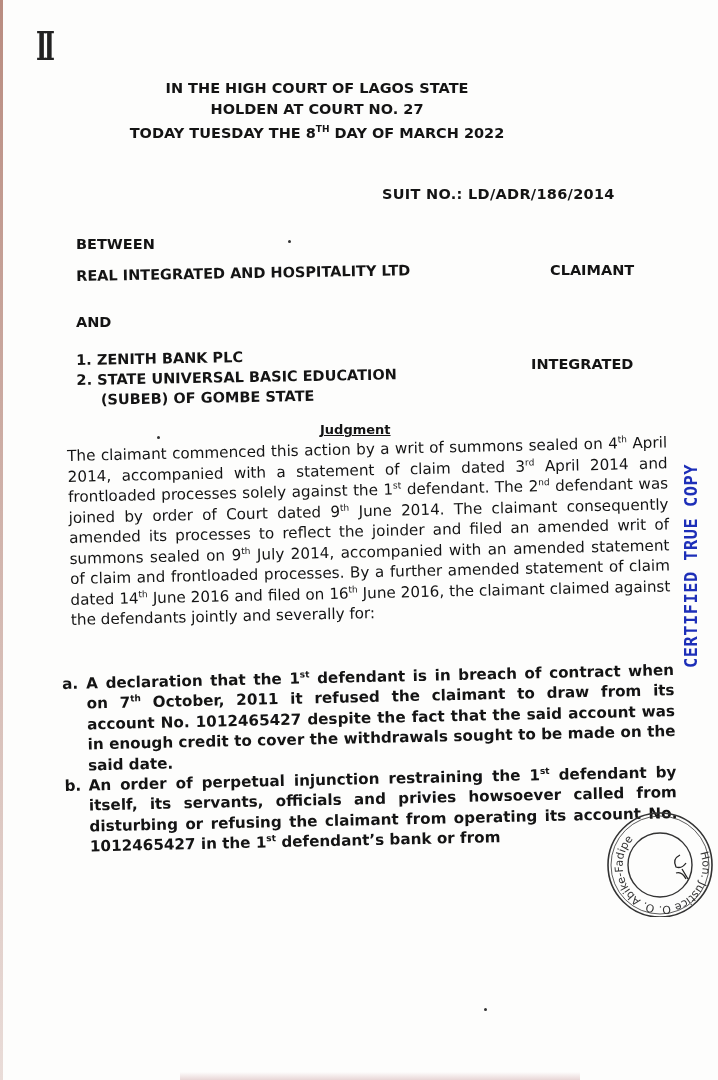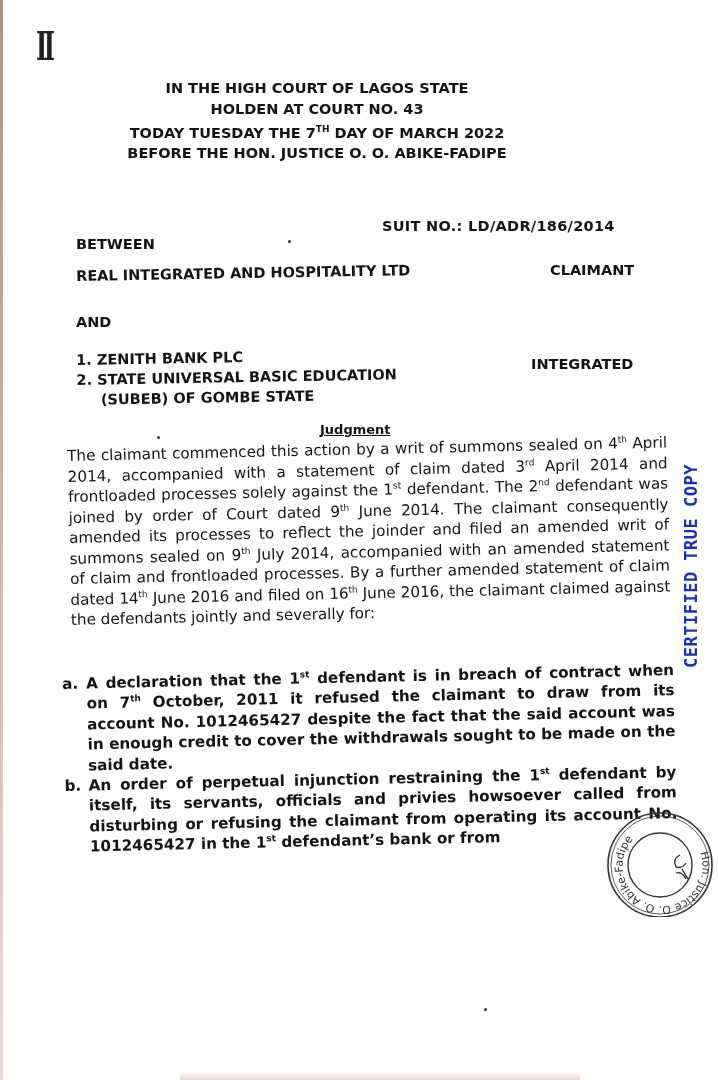--- a/index.html
+++ b/index.html
@@ -9,21 +9,21 @@
     font-family: "DejaVu Sans", sans-serif;
     color: #141414;
     position: relative;
   }
   .page { position: absolute; inset: 0; }
   .edge-left { position: absolute; left: 0; top: 0; width: 3px; height: 1080px; background: linear-gradient(#b98c80, #e9dcd8); }
   .edge-bottom { position: absolute; left: 180px; bottom: 0; width: 400px; height: 8px; background: linear-gradient(#fdfdfc, #e8d6d6); }
   .tick-mark { position: absolute; left: 36px; top: 22px; font-family: "DejaVu Serif", serif; font-size: 40px; font-weight: bold; color: #222; letter-spacing: -6px; transform: scaleX(0.6); transform-origin: left; }
   .heading { position: absolute; top: 78px; left: 0; width: 634px; text-align: center; font-weight: bold; font-size: 14.5px; line-height: 20.5px; }
   .heading sup { font-size: 9px; }
-  .suit { position: absolute; top: 186px; left: 382px; font-weight: bold; font-size: 14.5px; letter-spacing: 0.3px; margin-top: 32px; }
+  .suit { position: absolute; top: 186px; left: 382px; font-weight: bold; font-size: 14.5px; letter-spacing: 0.3px; }
   .lbl { position: absolute; font-weight: bold; font-size: 14.5px; }
   .parties-list { position: absolute; left: 76px; top: 350px; font-weight: bold; font-size: 14.5px; line-height: 20px; transform: rotate(-1deg); transform-origin: left top; }
   .parties-list .indent { padding-left: 24px; }
   .judgment-title { position: absolute; top: 422px; left: 320px; font-weight: bold; font-size: 13px; text-decoration: underline; }
   .body-para { position: absolute; left: 67px; top: 446px; width: 600px; font-size: 15.2px; line-height: 20.5px; text-align: justify; transform: rotate(-1.3deg); transform-origin: left top; }
   .body-para sup { font-size: 9px; line-height: 0; }
   .claims { position: absolute; left: 62px; top: 674px; width: 612px; font-weight: bold; font-size: 15.2px; line-height: 20.4px; transform: rotate(-1.3deg); transform-origin: left top; }
   .claim { display: flex; text-align: justify; }
   .claim .letter { width: 24px; flex-shrink: 0; }
   .claim .txt { flex: 1; }
@@ -37,23 +37,22 @@
 <body>
 
 <div class="page">
   <div class="edge-left"></div>
   <div class="edge-bottom"></div>
 
   <div class="tick-mark">II</div>
 
   <div class="heading">
     <div>IN THE HIGH COURT OF LAGOS STATE</div>
-    <div>HOLDEN AT COURT NO. 43</div>
-    <div><span>TODAY TUESDAY THE 7</span><sup>TH</sup><span> DAY OF MARCH 2022</span></div>
-    <div>BEFORE THE HON. JUSTICE O. O. ABIKE-FADIPE</div>
+    <div>HOLDEN AT COURT NO. 27</div>
+    <div><span>TODAY TUESDAY THE 8</span><sup>TH</sup><span> DAY OF MARCH 2022</span></div>
   </div>
 
   <div class="suit">SUIT NO.: LD/ADR/186/2014</div>
 
   <div class="lbl" style="left:76px; top:236px;">BETWEEN</div>
   <div class="lbl" style="left:76px; top:268px; transform:rotate(-1deg); transform-origin:left top;">REAL INTEGRATED AND HOSPITALITY LTD</div>
   <div class="lbl" style="left:550px; top:262px;">CLAIMANT</div>
   <div class="lbl" style="left:76px; top:314px;">AND</div>
 
   <div class="parties-list">

